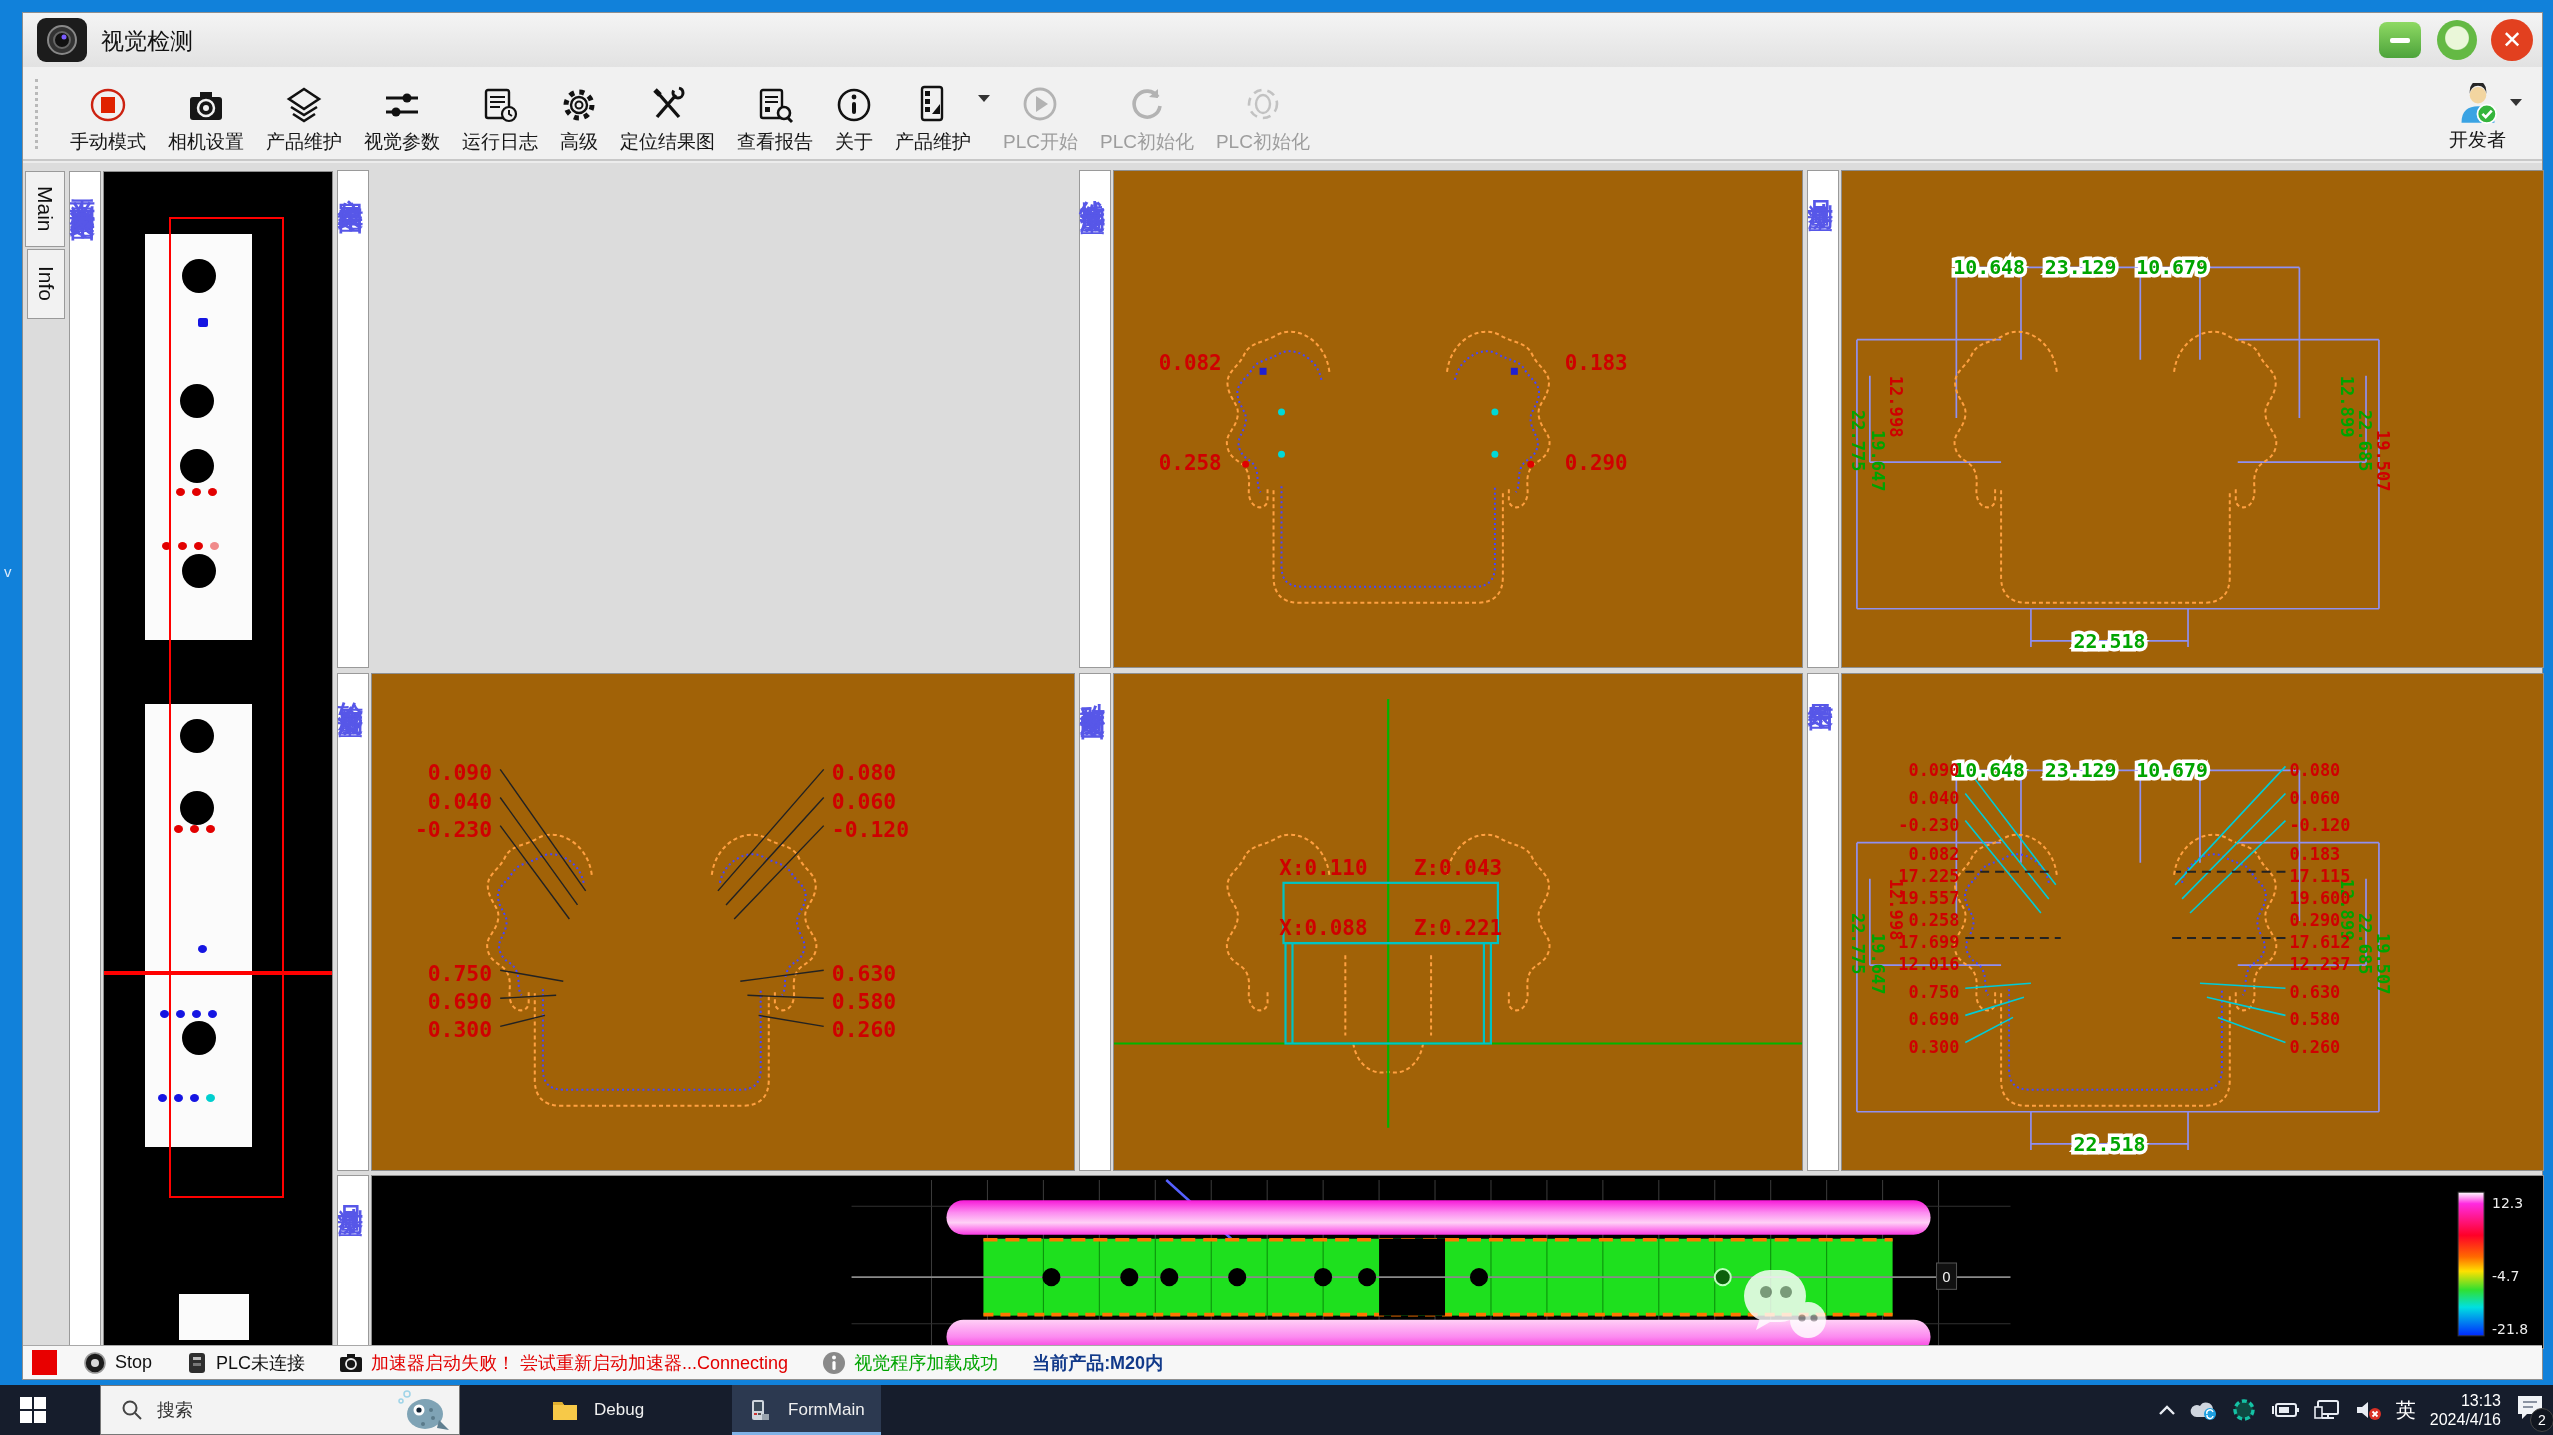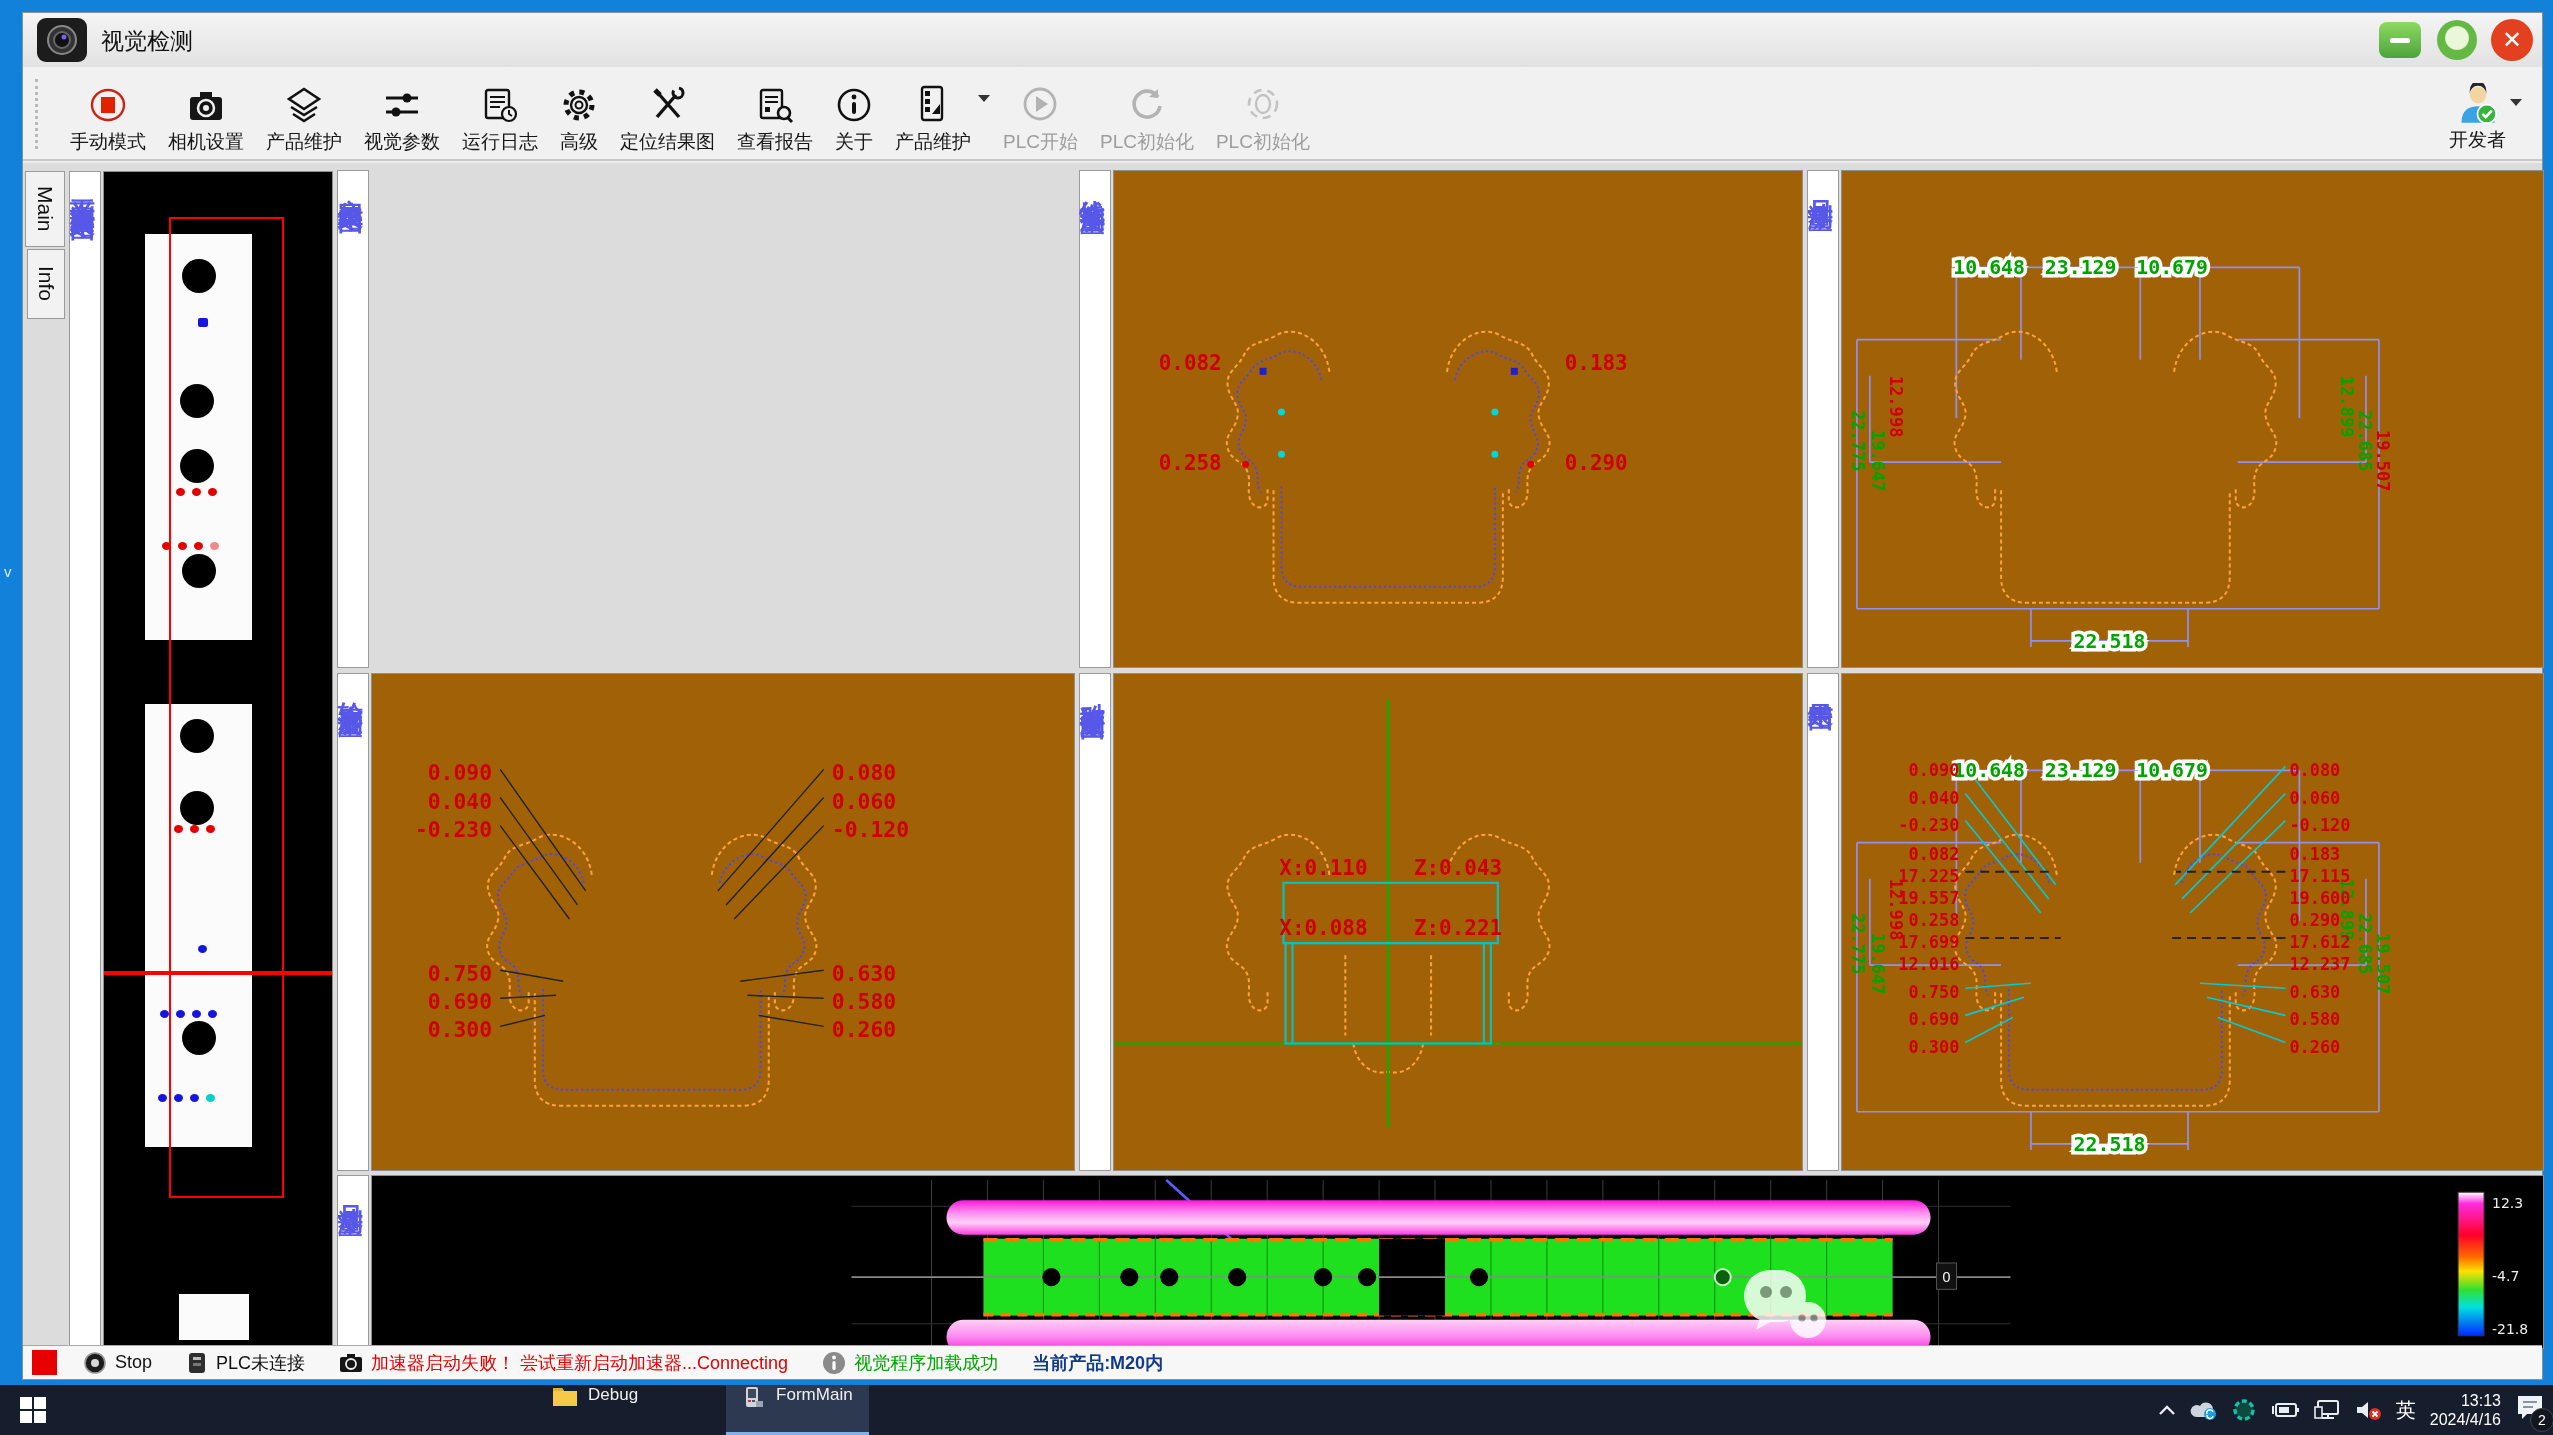--- a/index.html
+++ b/index.html
@@ -59,21 +59,21 @@
   .statusbar .sq{width:25px;height:25px;background:#e80000;margin:0 26px 0 9px}
   .sitem{display:flex;align-items:center;gap:8px;margin-right:34px;white-space:nowrap}
   .st-red{color:#e20000}.st-grn{color:#00a400}.st-blue{color:#123a8a;font-weight:bold}
   
   .wmark{position:absolute;left:1742px;top:1266px;display:flex;align-items:center;gap:20px;z-index:60;pointer-events:none;opacity:.82}
   .wmark span{color:#fff;font-size:62px;font-weight:bold;letter-spacing:4px;white-space:nowrap}
   
   .taskbar{position:absolute;left:0;top:1385px;width:2553px;height:50px;background:#161d2c;display:flex;align-items:center}
   .tb-start{width:66px;height:50px;display:flex;align-items:center;justify-content:center}
   .tb-search{position:absolute;left:100px;top:0;width:360px;height:50px;background:#f3f3f3;border:1px solid #777;box-sizing:border-box;display:flex;align-items:center;gap:14px;padding-left:20px;color:#333;font-size:18px}
-  .tb-app{display:flex;gap:10px;height:50px;padding:0 16px;color:#f0f0f0;font-size:17px}
+  .tb-app{display:flex;align-items:center;gap:16px;height:50px;padding:0 16px;color:#f0f0f0;font-size:17px}
   .tb-app.active{background:#2c3950;box-shadow:inset 0 -3px 0 #7fb2e6}
   .tray{position:absolute;right:8px;top:0;height:50px;display:flex;align-items:center;gap:14px;color:#e8ecf3}
   .clock{display:flex;flex-direction:column;align-items:flex-end;justify-content:center;font-size:16px;line-height:19px;color:#fff}
   .ime{font-size:20px;color:#fff}
   .badge{position:relative}
   .badge i{position:absolute;right:-9px;bottom:-6px;width:22px;height:22px;border-radius:50%;background:#11161f;color:#fff;font-style:normal;font-size:14px;display:flex;align-items:center;justify-content:center;border:1px solid #444}
   .edgemark{position:absolute;left:4px;top:563px;color:#dcebfb;font-size:15px}
 </style>
 </head>
 <body>
@@ -594,20 +594,38 @@
 
 <div class="taskbar">
   <div class="tb-start">
     <svg width="26" height="26" viewBox="0 0 26 26">
         <rect x="0" y="0" width="12" height="12" fill="#fff"></rect>
         <rect x="14" y="0" width="12" height="12" fill="#fff"></rect>
         <rect x="0" y="14" width="12" height="12" fill="#fff"></rect>
         <rect x="14" y="14" width="12" height="12" fill="#fff"></rect>
       </svg>
   </div>
+  <div class="tb-search">
+    <svg width="22" height="22" viewBox="0 0 22 22">
+        <circle cx="9" cy="9" r="6.5" fill="none" stroke="#444" stroke-width="2"></circle>
+        <line x1="14" y1="14" x2="20" y2="20" stroke="#444" stroke-width="2"></line>
+      </svg>
+    <span>搜索</span>
+    <svg width="58" height="52" viewBox="0 0 58 52" style="position:absolute;right:8px;top:-2px">
+      <circle cx="14" cy="10" r="3" fill="none" stroke="#9fd4e8" stroke-width="1.5"></circle>
+      <circle cx="8" cy="17" r="2" fill="none" stroke="#9fd4e8" stroke-width="1.5"></circle>
+      <ellipse cx="32" cy="30" rx="18" ry="15" fill="#7fa3b5"></ellipse>
+      <path d="M46 36 L56 46 44 44 Z" fill="#5f7f90"></path>
+      <circle cx="26" cy="26" r="5.5" fill="#fff"></circle>
+        <circle cx="26" cy="26" r="2.6" fill="#123"></circle>
+      <circle cx="38" cy="26" r="2" fill="#5a7a8a"></circle>
+        <circle cx="40" cy="34" r="2" fill="#5a7a8a"></circle>
+        <circle cx="30" cy="40" r="2" fill="#5a7a8a"></circle>
+    </svg>
+  </div>
   <div class="tb-app" style="margin-left:470px">
     <svg width="26" height="22" viewBox="0 0 26 22">
         <path d="M1 3 L10 3 12 6 25 6 25 21 1 21 Z" fill="#f7c948"></path>
         <path d="M1 3 L10 3 12 6 1 6 Z" fill="#e0b030"></path>
       </svg>
     <span>Debug</span>
   </div>
   <div class="tb-app active" style="margin-left:72px">
     <svg width="24" height="24" viewBox="0 0 24 24">
         <rect x="4" y="2" width="12" height="20" rx="2" fill="#cfd6dd"></rect>

